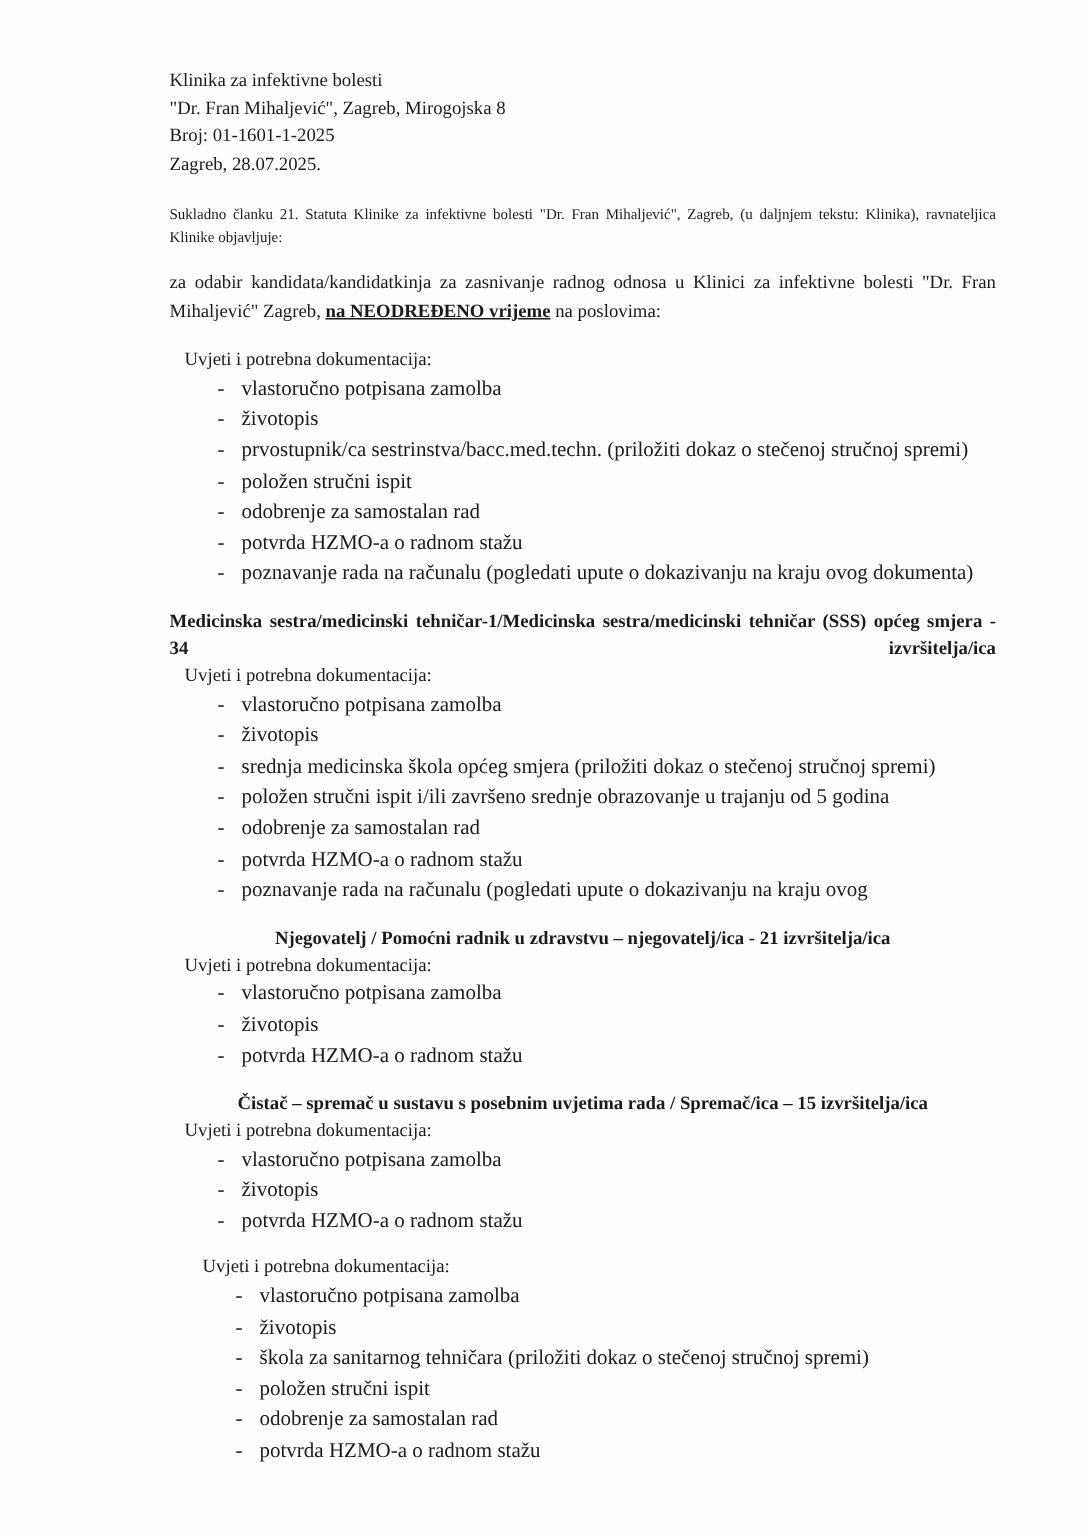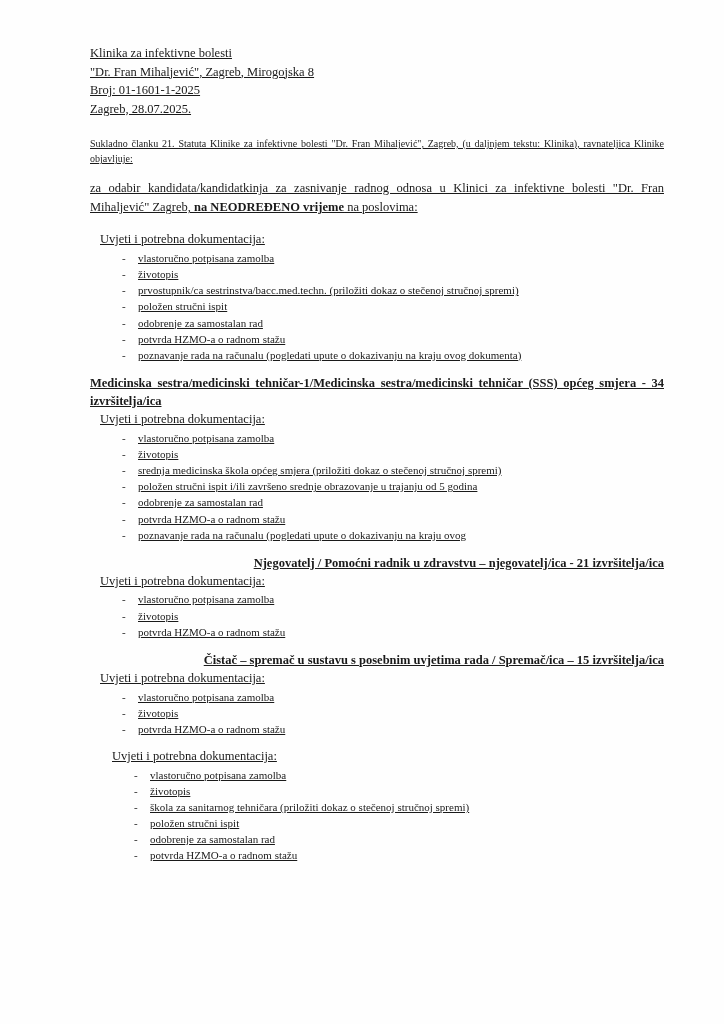--- a/index.html
+++ b/index.html
@@ -12,23 +12,22 @@
     height: 1024px;
     font-family: "Liberation Serif", serif;
     color: #1a1a1a;
     overflow: hidden;
   }
   .page {
     position: relative;
     width: 724px;
     height: 1024px;
     box-sizing: border-box;
-    padding: 44px 60px 20px 90px;
+    padding: 44px 60px 20px 113px;
     background: #fefefe;
-    text-decoration: underline;
   }
   .letterhead {
     font-size: 12.5px;
     line-height: 1.48;
     margin-bottom: 18px;
   }
   .letterhead div {
     white-space: nowrap;
   }
   .para {
@@ -61,40 +60,40 @@
     font-size: 12.5px;
     font-weight: bold;
     line-height: 1.45;
     margin-bottom: 1px;
   }
   .job-title.spread {
     text-align: justify;
     text-align-last: justify;
   }
   .job-title.normal {
-    text-align: right;
+    text-align: center;
   }
   .req-label {
     font-size: 12.5px;
     line-height: 1.4;
     margin: 0 0 1px 10px;
   }
   .req-label.indent-more {
     margin-left: 22px;
   }
   ul.reqs {
     list-style: none;
     margin: 0;
     padding: 0 0 0 28px;
   }
   ul.reqs.indent-more {
     padding-left: 40px;
   }
   ul.reqs li {
-    font-size: 11px;
+    font-size: 14px;
     line-height: 1.47;
     position: relative;
     padding-left: 20px;
   }
   ul.reqs li::before {
     content: "-";
     position: absolute;
     left: 4px;
     top: 0;
   }

